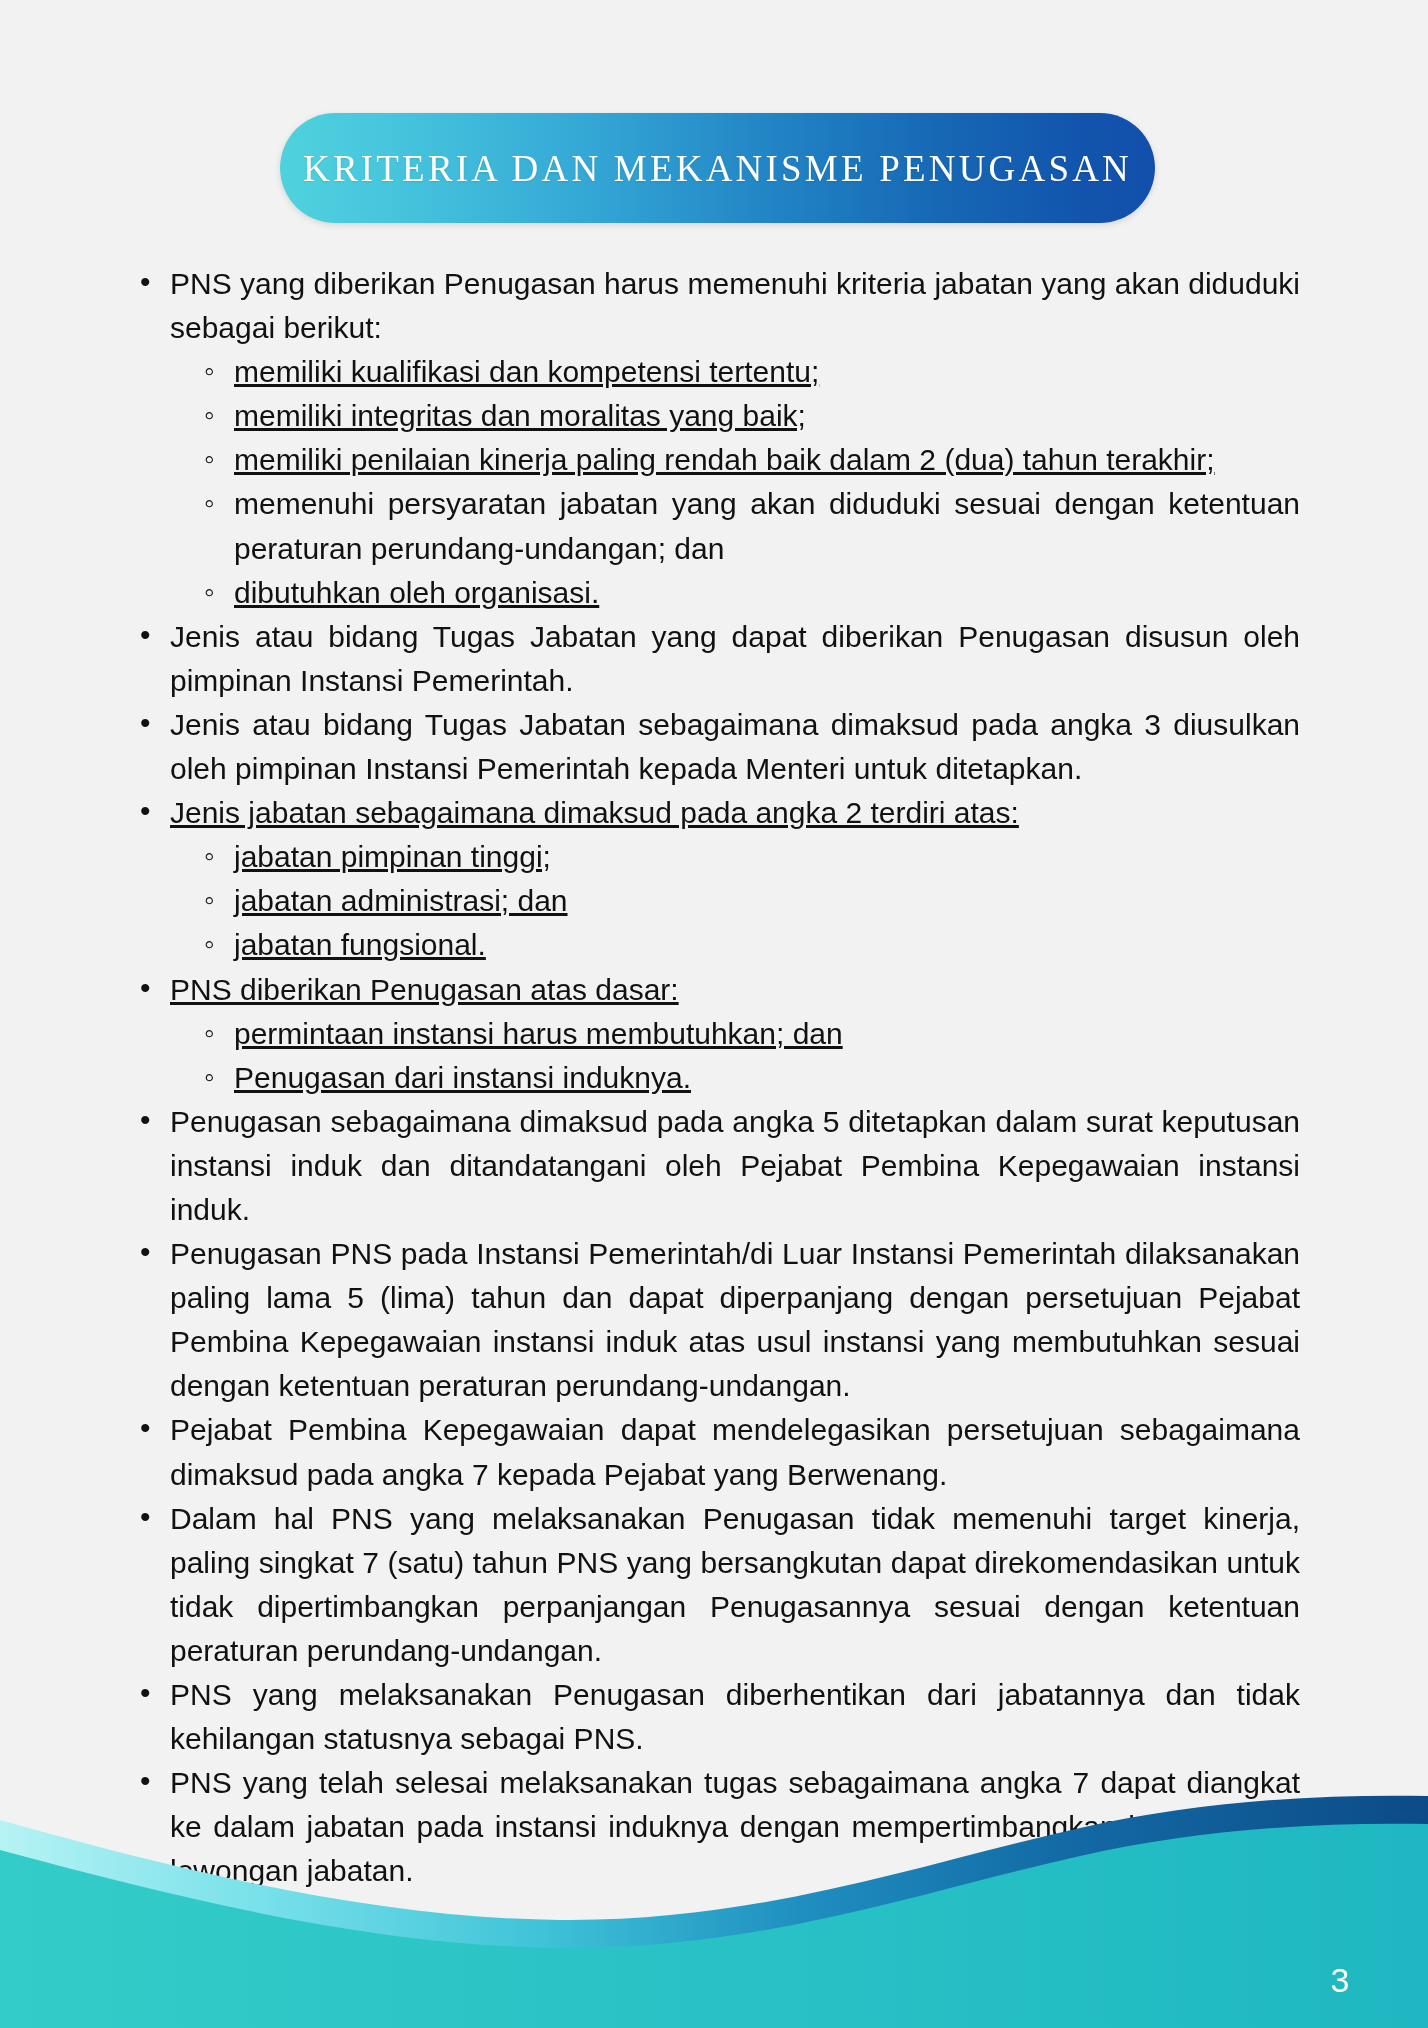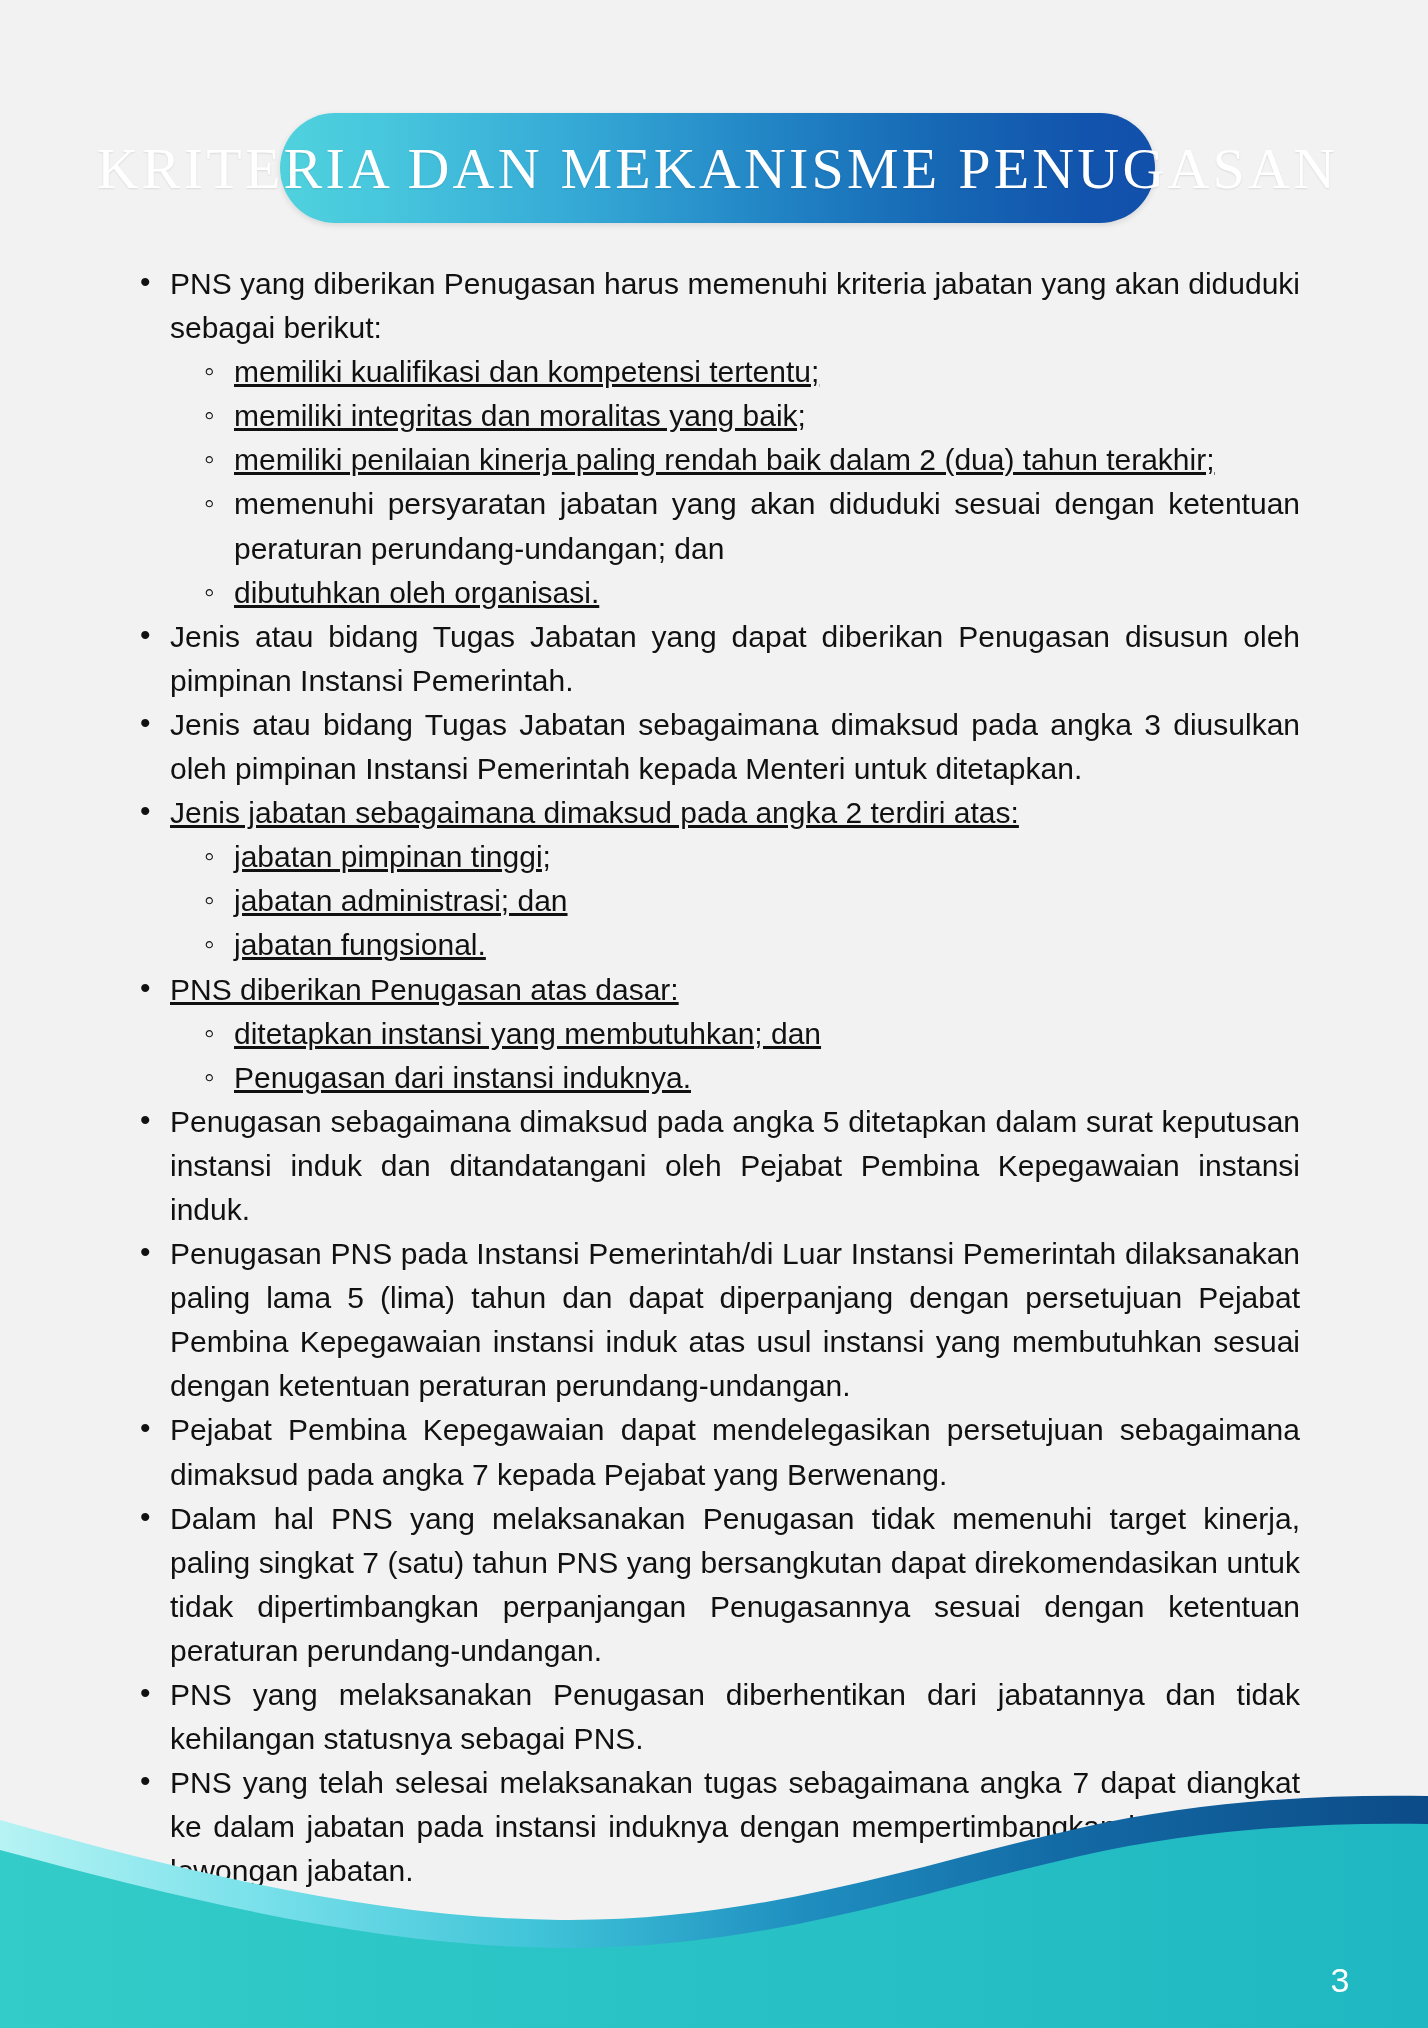--- a/index.html
+++ b/index.html
@@ -39,21 +39,21 @@
         #1667b4 76%,
         #1254ad 92%,
         #1250ab 100%);
     box-shadow: 0 2px 6px rgba(0,0,0,0.12);
     display: flex;
     align-items: center;
     justify-content: center;
   }
   .title-text {
     font-family: "Liberation Serif", "DejaVu Serif", serif;
-    font-size: 58px;
+    font-size: 37px;
     letter-spacing: 3.2px;
     color: #ffffff;
     white-space: nowrap;
     font-weight: 400;
     text-shadow: 0 1px 2px rgba(0,0,0,0.10);
   }
 
   
   .content {
     position: absolute;
@@ -177,21 +177,21 @@
             </li>
             <li>
               <p class="p-text left">jabatan fungsional.</p>
             </li>
           </ul>
         </li>
         <li>
           <p class="p-text left">PNS diberikan Penugasan atas dasar:</p>
           <ul class="lvl2">
             <li>
-              <p class="p-text left">ditetapkan instansi yang membutuhkan; dan</p>
+              <p class="p-text left">permintaan instansi harus membutuhkan; dan</p>
             </li>
             <li>
               <p class="p-text left">Penugasan dari instansi induknya.</p>
             </li>
           </ul>
         </li>
         <li>
           <p class="p-text justify">Penugasan sebagaimana dimaksud pada angka 5 ditetapkan dalam surat keputusan instansi induk dan ditandatangani oleh Pejabat Pembina Kepegawaian instansi induk.</p>
         </li>
         <li>

